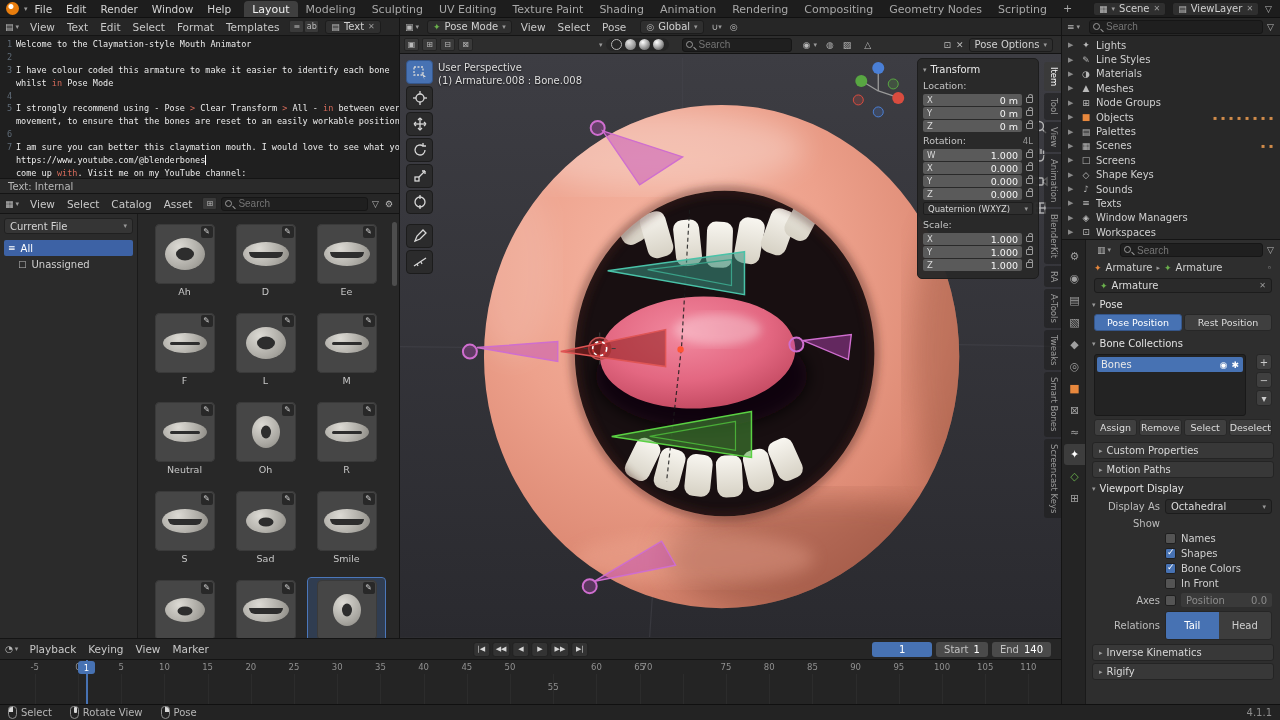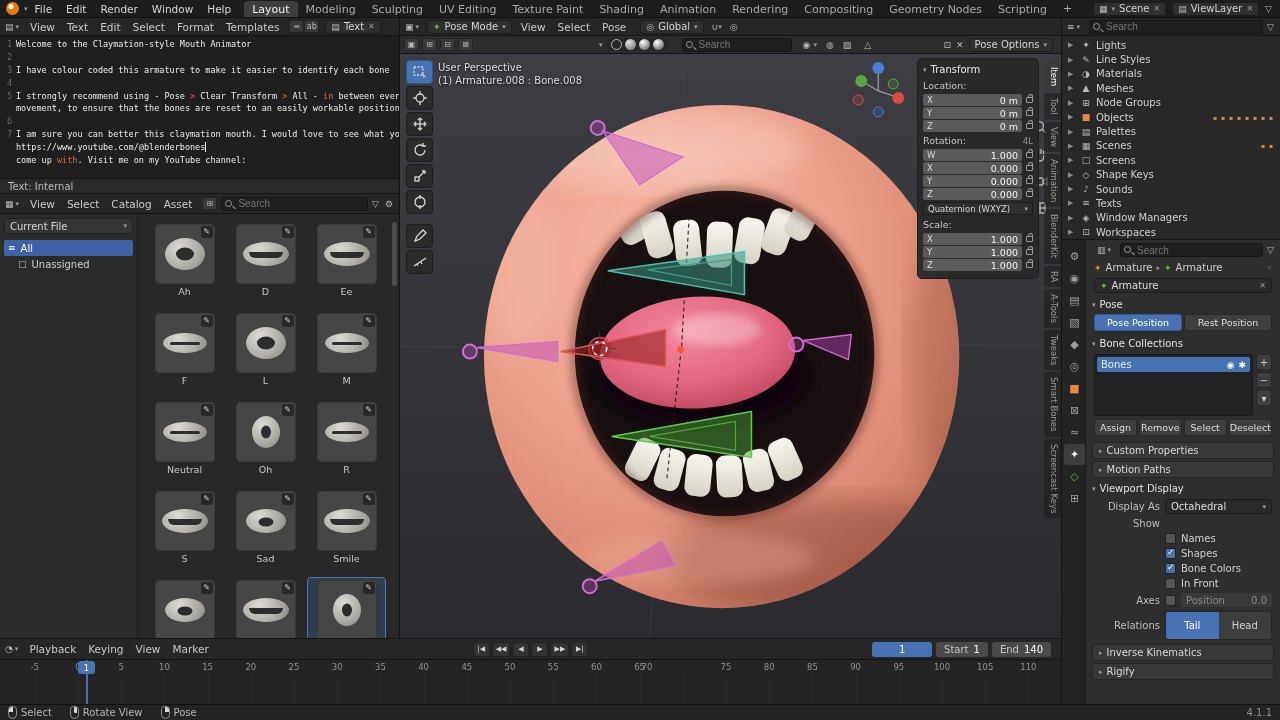--- a/index.html
+++ b/index.html
@@ -130,21 +130,21 @@
   .phead{display:flex;align-items:center;gap:4px;padding:3px 6px;color:#e2e2e2}
   .pcollapsed{display:flex;align-items:center;gap:4px;background:#383838;border:1px solid #242424;border-radius:3px;margin:2px 6px;height:17px;padding:0 6px;color:#d8d8d8}
   .btn{background:#3f3f3f;border:1px solid #272727;border-radius:3px;height:17px;flex:1;display:flex;align-items:center;justify-content:center;color:#ddd;font-size:9.5px;white-space:nowrap}
   .btn.primary{background:#4772b3;border-color:#35568a;color:#fff}
   .cbx{width:11px;height:11px;background:#545454;border:1px solid #1f1f1f;border-radius:2px;position:relative;flex:none}
   .cbx.on{background:#4772b3}
   .cbx.on::after{content:"✓";position:absolute;left:1px;top:-2px;color:#fff;font-size:9px}
   .seg{display:flex;background:#3d3d3d;border:1px solid #262626;border-radius:3px;overflow:hidden;flex:1}
   .seg .opt{flex:1;text-align:center;padding:8px 0;color:#cfcfcf}
   .seg .opt.on{background:#4772b3;color:#fff}
-  .listwrap{display:flex;gap:3px;padding:2px 8px 2px 8px}
+  .listwrap{display:flex;gap:10px;padding:2px 8px 2px 8px}
   .listbox{flex:1;background:#232323;border:1px solid #191919;border-radius:3px;height:62px;padding:2px;overflow:hidden}
   .lrow{display:flex;align-items:center;gap:4px;height:15px;border-radius:2px;padding:0 4px;color:#e8e8e8}
   .lrow.on{background:#4772b3}
   .lctrl{display:flex;flex-direction:column;gap:2px}
   .sqbtn{width:16px;height:16px;background:#3f3f3f;border:1px solid #272727;border-radius:3px;display:flex;align-items:center;justify-content:center;color:#ccc;font-size:10px}
   .dfield{flex:1;background:#3a3a3a;border-radius:2px;height:14px;display:flex;align-items:center;justify-content:space-between;padding:0 5px;color:#8b8b8b}
   .drop{flex:1;background:#2a2a2a;border:1px solid #1c1c1c;border-radius:3px;height:15px;display:flex;align-items:center;justify-content:space-between;padding:0 5px;color:#dcdcdc}
 
   
   .tl-head{left:0;top:638px;width:1062px;height:22px;background:#262626;border-top:1px solid #141414;border-bottom:1px solid #141414;display:flex;align-items:center;border-right:1px solid #141414;position:absolute}
@@ -237,20 +237,21 @@
       <span class="gl">▤</span>
       <span>Text</span>
       <span class="xg">✕</span>
     </span>
   </div>
   <div class="region ted-body">
     <div>
         <div class="ted-row"><span class="ted-num">1</span><span class="ted-text"><span class="seg-w">Welcome to the Claymation-style Mouth Animator</span></span></div>
         <div class="ted-row"><span class="ted-num">2</span><span class="ted-text"></span></div>
         <div class="ted-row"><span class="ted-num">3</span><span class="ted-text"><span class="seg-w">I have colour coded this armature to make it easier to identify each bone</span></span></div>
+        <div class="ted-row"><span class="ted-num"></span><span class="ted-text"><span class="seg-w">whilst </span><span class="seg-k">in</span><span class="seg-w"> Pose Mode</span></span></div>
         <div class="ted-row"><span class="ted-num">4</span><span class="ted-text"></span></div>
         <div class="ted-row"><span class="ted-num">5</span><span class="ted-text"><span class="seg-w">I strongly recommend using - Pose </span><span class="seg-k">&gt; </span><span class="seg-w">Clear Transform </span><span class="seg-k">&gt; </span><span class="seg-w">All - </span><span class="seg-k">in</span><span class="seg-w"> between every</span></span></div>
         <div class="ted-row"><span class="ted-num"></span><span class="ted-text"><span class="seg-w">movement, to ensure that the bones are reset to an easily workable position.</span></span></div>
         <div class="ted-row"><span class="ted-num">6</span><span class="ted-text"></span></div>
         <div class="ted-row"><span class="ted-num">7</span><span class="ted-text"><span class="seg-w">I am sure you can better this claymation mouth. I would love to see what you</span></span></div>
         <div class="ted-row"><span class="ted-num"></span><span class="ted-text"><span class="seg-w">https://www.youtube.com/@blenderbones</span><span class="tcaret"></span></span></div>
         <div class="ted-row"><span class="ted-num"></span><span class="ted-text"><span class="seg-w">come up </span><span class="seg-k">with</span><span class="seg-w">. Visit me on my YouTube channel:</span></span></div>
       </div>
   </div>
   <div class="region ted-foot">
@@ -1139,21 +1140,21 @@
         <span class="tl-num" style="left: 121.2px;">5</span>
         <span class="tl-num" style="left: 164.4px;">10</span>
         <span class="tl-num" style="left: 207.6px;">15</span>
         <span class="tl-num" style="left: 250.8px;">20</span>
         <span class="tl-num" style="left: 294px;">25</span>
         <span class="tl-num" style="left: 337.2px;">30</span>
         <span class="tl-num" style="left: 380.4px;">35</span>
         <span class="tl-num" style="left: 423.6px;">40</span>
         <span class="tl-num" style="left: 466.8px;">45</span>
         <span class="tl-num" style="left: 510px;">50</span>
-        <span class="tl-num" style="left: 553.2px;">55</span>
+        <span class="tl-num" style="left: 553.2px; margin-top: 20px;">55</span>
         <span class="tl-num" style="left: 596.4px;">60</span>
         <span class="tl-num" style="left: 639.6px;">65</span>
         <span class="tl-num" style="left: 647px;">70</span>
         <span class="tl-num" style="left: 726px;">75</span>
         <span class="tl-num" style="left: 769.2px;">80</span>
         <span class="tl-num" style="left: 812.4px;">85</span>
         <span class="tl-num" style="left: 855.6px;">90</span>
         <span class="tl-num" style="left: 898.8px;">95</span>
         <span class="tl-num" style="left: 942px;">100</span>
         <span class="tl-num" style="left: 985.2px;">105</span>

